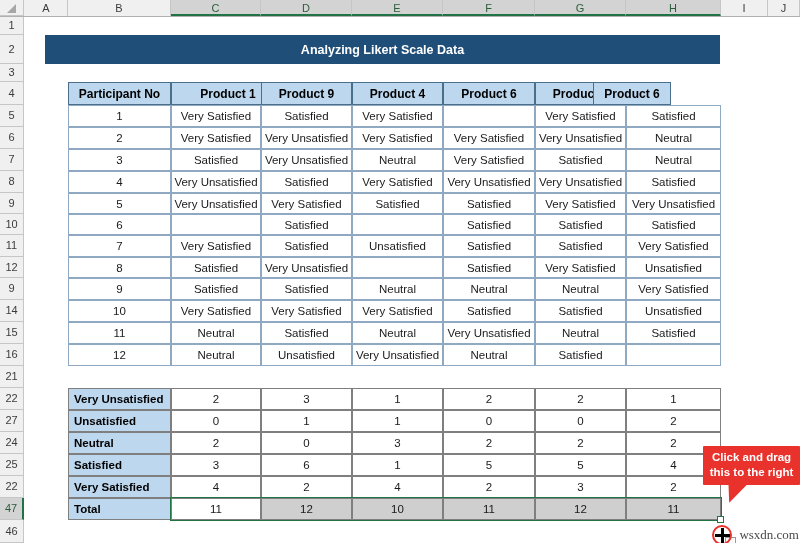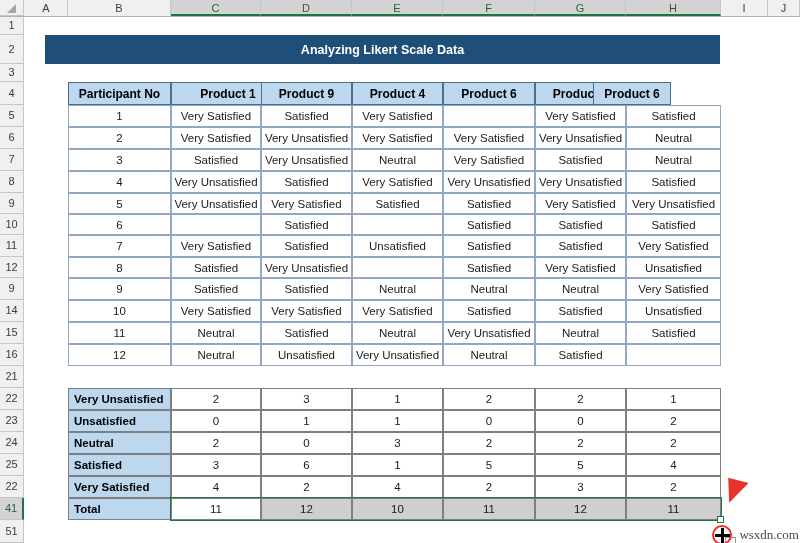--- a/index.html
+++ b/index.html
@@ -263,26 +263,26 @@
       <div class="row-head" style="top: 193px; height: 21px; line-height: 20px;">9</div>
       <div class="row-head" style="top: 214px; height: 21px; line-height: 20px;">10</div>
       <div class="row-head" style="top: 235px; height: 22px; line-height: 21px;">11</div>
       <div class="row-head" style="top: 257px; height: 21px; line-height: 20px;">12</div>
       <div class="row-head" style="top: 278px; height: 22px; line-height: 21px;">9</div>
       <div class="row-head" style="top: 300px; height: 22px; line-height: 21px;">14</div>
       <div class="row-head" style="top: 322px; height: 22px; line-height: 21px;">15</div>
       <div class="row-head" style="top: 344px; height: 22px; line-height: 21px;">16</div>
       <div class="row-head" style="top: 366px; height: 22px; line-height: 21px;">21</div>
       <div class="row-head" style="top: 388px; height: 22px; line-height: 21px;">22</div>
-      <div class="row-head" style="top: 410px; height: 22px; line-height: 21px;">23</div>
+      <div class="row-head" style="top: 410px; height: 22px; line-height: 21px;">27</div>
       <div class="row-head" style="top: 432px; height: 22px; line-height: 21px;">24</div>
       <div class="row-head" style="top: 454px; height: 22px; line-height: 21px;">25</div>
       <div class="row-head" style="top: 476px; height: 22px; line-height: 21px;">22</div>
-      <div class="row-head sel" style="top: 498px; height: 22px; line-height: 21px;">41</div>
-      <div class="row-head" style="top: 520px; height: 23px; line-height: 22px;">51</div>
+      <div class="row-head sel" style="top: 498px; height: 22px; line-height: 21px;">47</div>
+      <div class="row-head" style="top: 520px; height: 23px; line-height: 22px;">46</div>
     </div>
 
   <div id="grid-area">
 
     <div id="title-banner" style="left:20px; top:18px; width:675px; height:29px;">Analyzing Likert Scale Data</div>
 
     <div id="main-table">
         <div class="cell hdr-cell" style="left: 43px; top: 65px; width: 103px; height: 23px;">Participant No</div>
         <div class="cell hdr-cell" style="left: 146px; top: 65px; width: 114px; height: 23px;">Product 1</div>
         <div class="cell hdr-cell" style="left: 236px; top: 65px; width: 91px; height: 23px;">Product 9</div>
@@ -418,20 +418,21 @@
         <div class="cell sum-val selected" style="left: 327px; top: 481px; width: 91px; height: 22px;">10</div>
         <div class="cell sum-val selected" style="left: 418px; top: 481px; width: 92px; height: 22px;">11</div>
         <div class="cell sum-val selected" style="left: 510px; top: 481px; width: 91px; height: 22px;">12</div>
         <div class="cell sum-val selected" style="left: 601px; top: 481px; width: 95px; height: 22px;">11</div>
       </div>
 
     <div id="selection-rect" style="left: 145px; top: 480px; width: 552px; height: 24px;"></div>
     <div id="fill-handle" style="left: 692px; top: 499px;"></div>
 
     <div id="callout-tail" style="left:700px; top:463px;"></div>
+    <div id="callout" style="left:678px; top:429px; width:97px;">Click and drag this to the right</div>
 
     <div id="drag-cursor" style="left:687px; top:508px;">
       <div id="cursor-shadow"></div>
       <div id="cursor-ring"></div>
       <div id="cursor-plus-v"></div>
       <div id="cursor-plus-h"></div>
     </div>
 
   </div>
 

